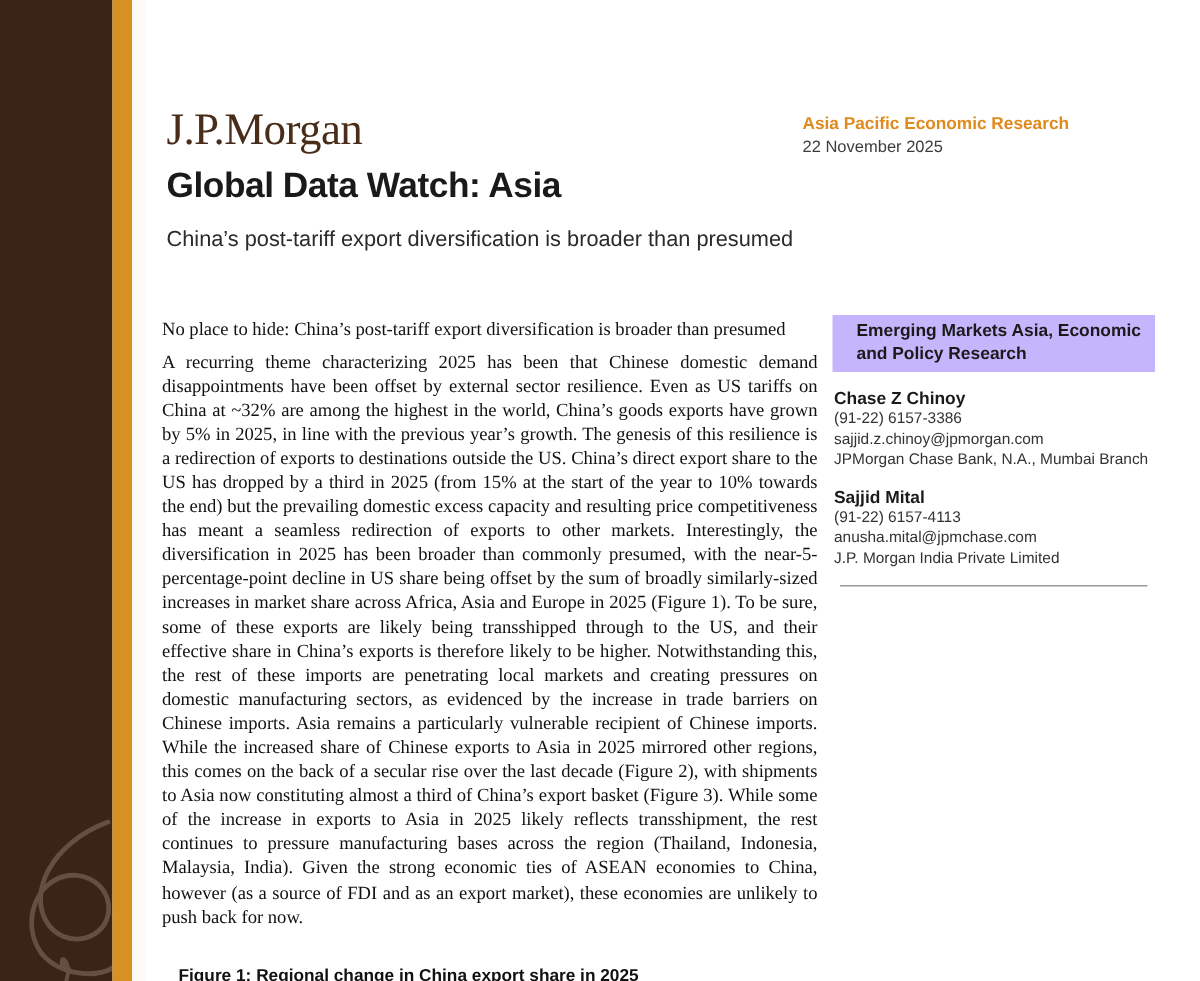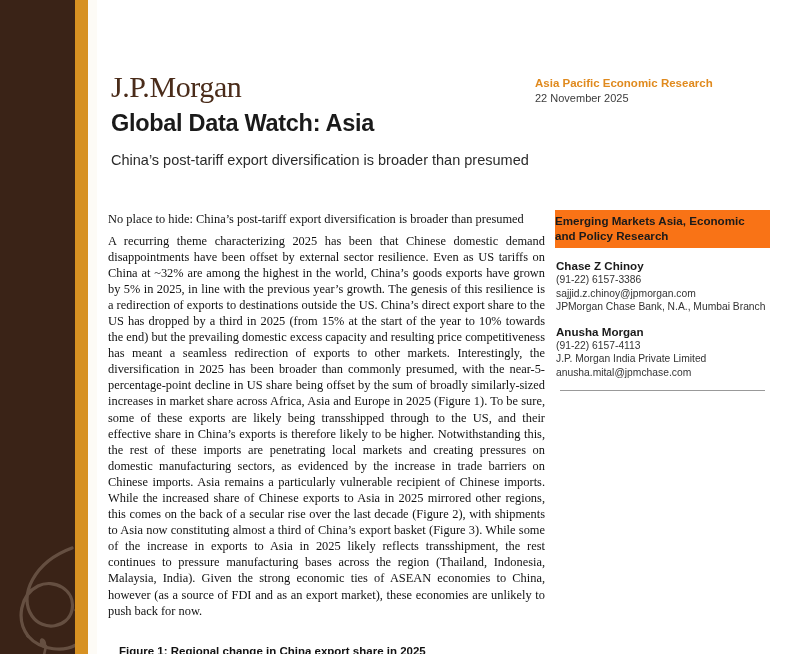--- a/index.html
+++ b/index.html
@@ -150,22 +150,22 @@
   }
 
   
   #sidebar {
     position: absolute;
     left: 458px;
     top: 210px;
     width: 215px;
   }
   #sidebar-team-band {
-    background: #f97316;
-    padding: 4px 5px 5px 0;
+    background: #c4b5fd;
+    padding: 4px 5px 5px 16px;
   }
   #sidebar-team-name {
     font-size: 11.6px;
     font-weight: bold;
     color: #1a1a1a;
     line-height: 14.5px;
   }
   .author-block {
     margin-top: 10px;
     padding-left: 1px;
@@ -230,22 +230,22 @@
     </div>
 
     <div class="author-block">
       <div class="author-name">Chase Z Chinoy</div>
       <div class="author-line">(91-22) 6157-3386</div>
       <div class="author-line">sajjid.z.chinoy@jpmorgan.com</div>
       <div class="author-line">JPMorgan Chase Bank, N.A., Mumbai Branch</div>
     </div>
 
     <div class="author-block">
-      <div class="author-name">Anusha Morgan</div>
+      <div class="author-name">Sajjid Mital</div>
       <div class="author-line">(91-22) 6157-4113</div>
+      <div class="author-line">anusha.mital@jpmchase.com</div>
       <div class="author-line">J.P. Morgan India Private Limited</div>
-      <div class="author-line">anusha.mital@jpmchase.com</div>
     </div>
 
     <hr id="sidebar-divider">
   </div>
 
 </div>
 
 </body></html>

